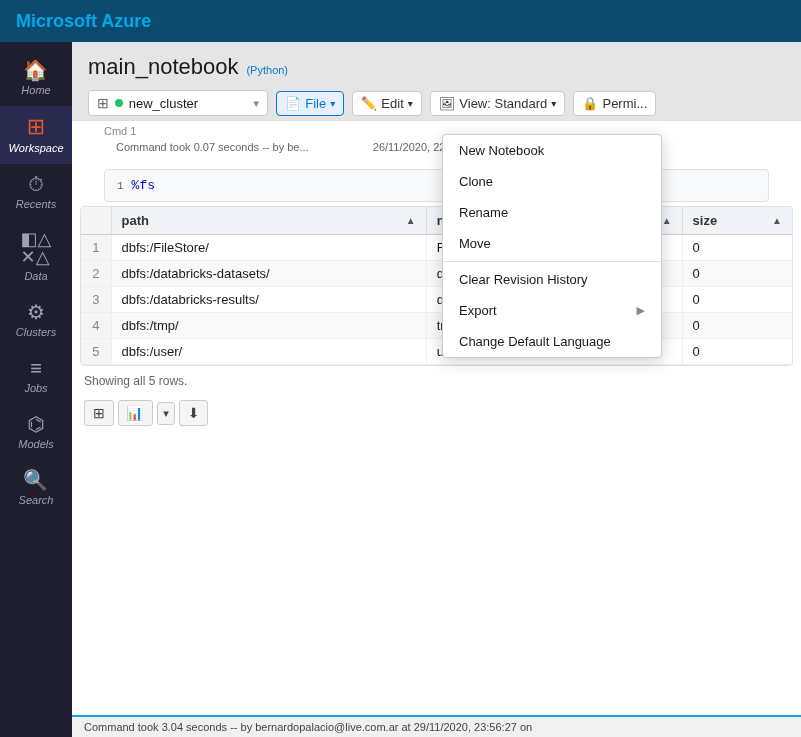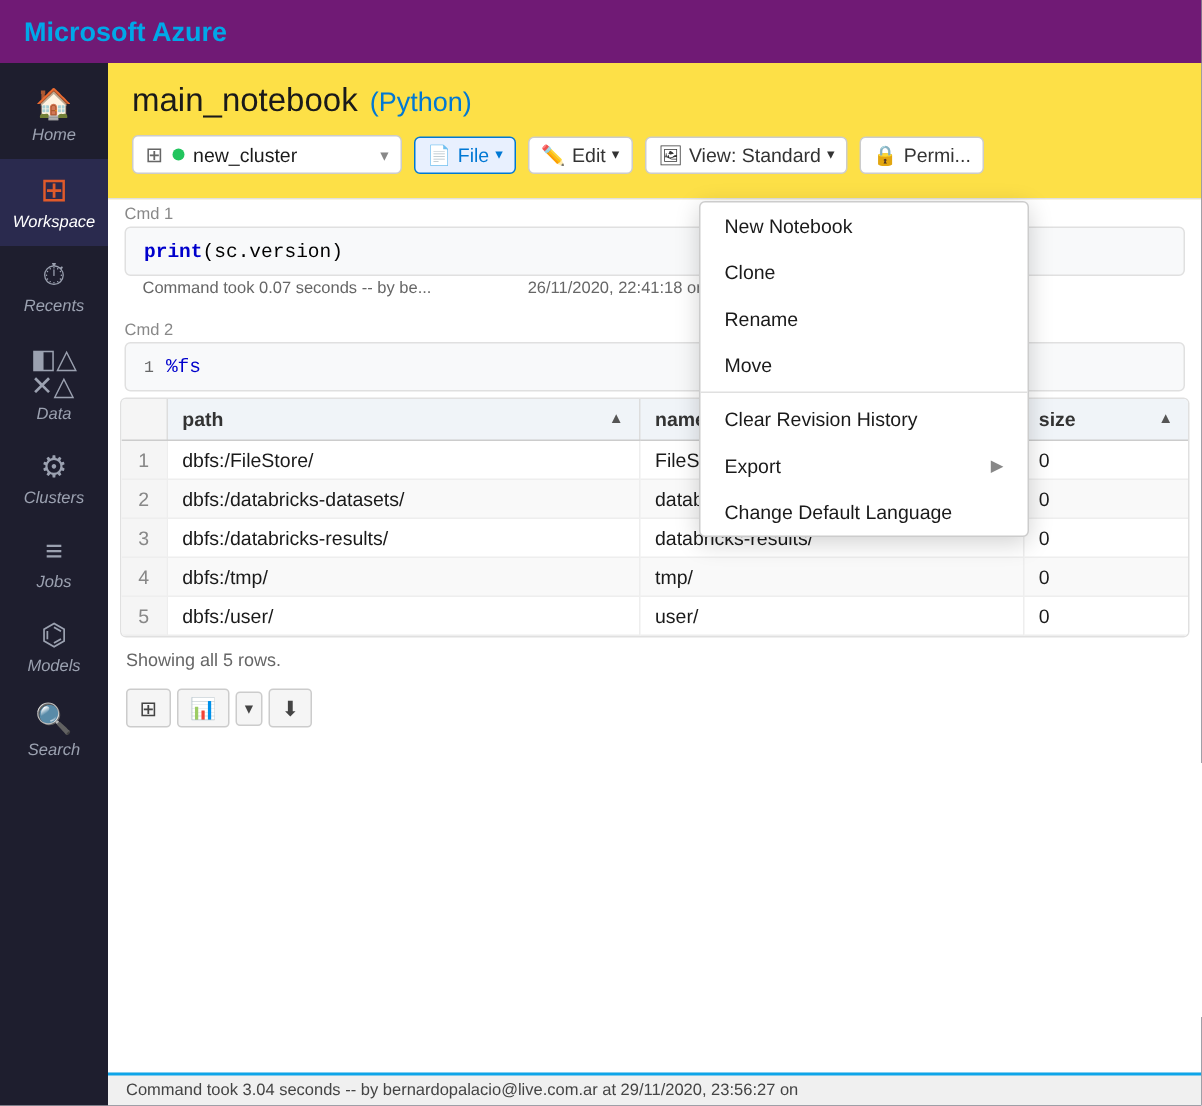--- a/index.html
+++ b/index.html
@@ -1,20 +1,20 @@
 <!DOCTYPE html>
 <html><head>
   <meta charset="utf-8">
   <style>
     * { margin: 0; padding: 0; box-sizing: border-box; }
     body { font-family: -apple-system, BlinkMacSystemFont, 'Segoe UI', sans-serif; background: #1a1a2e; width: 801px; height: 737px; overflow: hidden; display: flex; flex-direction: column; }
 
     
     .topbar {
-      background: #701a75;
+      background: #0c4a6e;
       color: #00a8e8;
       font-size: 18px;
       font-weight: 600;
       padding: 10px 16px;
       height: 42px;
       display: flex;
       align-items: center;
     }
 
     
@@ -66,37 +66,37 @@
       flex: 1;
       background: #ffffff;
       display: flex;
       flex-direction: column;
       overflow: hidden;
       position: relative;
     }
 
     
     .notebook-header {
-      padding: 12px 16px 16px;
+      padding: 12px 16px 4px;
       border-bottom: 1px solid #e0e0e0;
-      background: #fde047;
+      background: #e5e5e5;
     }
 
     .notebook-title {
       font-size: 22px;
       font-weight: 400;
       color: #1a1a1a;
       display: flex;
       align-items: baseline;
       gap: 8px;
       margin-bottom: 10px;
     }
 
     .notebook-lang {
-      font-size: 18px;
+      font-size: 11px;
       color: #0078d4;
     }
 
     
     .toolbar {
       display: flex;
       align-items: center;
       gap: 8px;
     }
 
@@ -144,21 +144,21 @@
     .dropdown-overlay {
       position: absolute;
       top: 0; left: 0; right: 0; bottom: 0;
       z-index: 10;
       pointer-events: none;
     }
 
     .dropdown-menu {
       position: absolute;
       top: 92px;
-      left: 394px;
+      left: 370px;
       background: #fff;
       border: 1px solid #ccc;
       border-radius: 4px;
       box-shadow: 0 4px 16px rgba(0,0,0,0.18);
       width: 220px;
       z-index: 20;
       pointer-events: all;
     }
 
     .menu-item {
@@ -195,21 +195,21 @@
 
     
     .cells-area {
       flex: 1;
       overflow-y: auto;
       padding: 0 0 8px 0;
       background: #fff;
     }
 
     .cell-container {
-      padding: 4px 11px;
+      padding: 4px 32px;
     }
 
     .cell-label {
       font-size: 11px;
       color: #888;
       margin-bottom: 2px;
     }
 
     .cell-code {
       background: #f8f9fa;
@@ -419,28 +419,24 @@
           <span>🔒</span>
           <span>Permi...</span>
         </div>
       </div>
     </div>
 
     <div class="cells-area">
 
       <div class="cell-container">
         <div class="cell-label">Cmd 1</div>
-        <div class="cell-code">
-          <span class="kw-print">print</span><span>(sc.version)</span>
-        </div>
         <div class="cell-output-secondary">Command took 0.07 seconds -- by be... &nbsp;&nbsp;&nbsp;&nbsp;&nbsp;&nbsp;&nbsp;&nbsp;&nbsp;&nbsp;&nbsp;&nbsp;&nbsp;&nbsp;&nbsp;&nbsp;&nbsp;&nbsp;&nbsp; 26/11/2020, 22:41:18 on</div>
       </div>
 
       <div class="cell-container">
-        <div class="cell-label">Cmd 2</div>
         <div class="cell-code">
           <div><span style="color:#666; font-size:11px; margin-right:8px;">1</span><span style="color:#0000cc;">%fs</span></div>
         </div>
       </div>
 
       <div class="table-wrapper">
         <table>
           <thead>
             <tr>
               <th class="row-num"></th>

